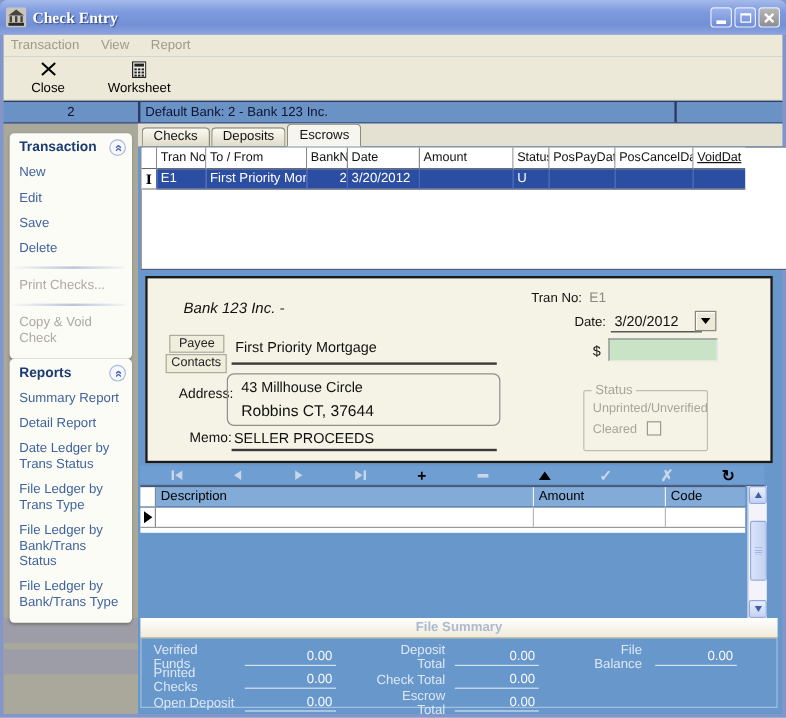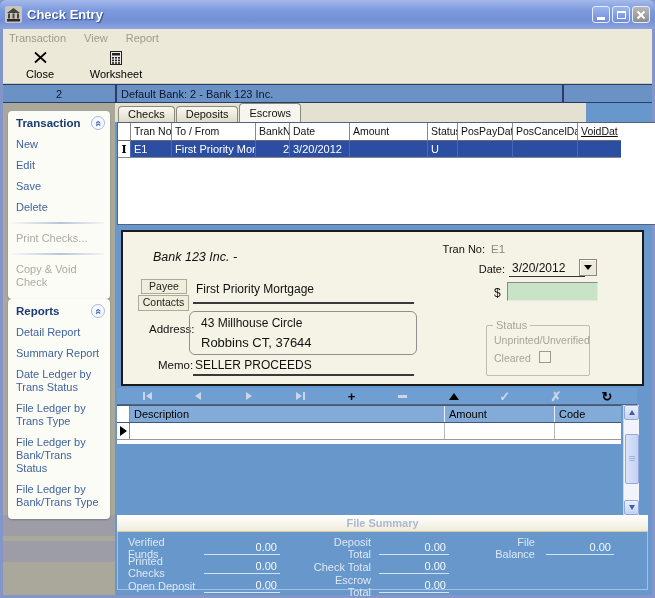--- a/index.html
+++ b/index.html
@@ -4,21 +4,21 @@
 <style>
   * { margin:0; padding:0; box-sizing:border-box; }
   html,body { width:655px; height:598px; }
   body { font-family:"Liberation Sans", sans-serif; font-size:11px; color:#111; }
 
   .window { position:relative; width:655px; height:598px; background:#8496C8; overflow:hidden; }
 
   
   .titlebar { position:absolute; left:0; top:0; width:655px; height:29px;
     background:linear-gradient(180deg,#A4BAEA 0%,#7E9ADF 35%,#7390D6 70%,#8CA3DE 100%);
-    border-radius:6px 6px 0 0; display:flex; align-items:center; padding:0 5px; }
+    border-radius:6px 6px 0 0; display:flex; align-items:center; padding:0 5px;font-family:Liberation Serif, serif; }
   .app-icon { width:17px; height:17px; display:inline-flex; }
   .title-text { color:#fff; font-weight:bold; font-size:13px; margin-left:5px;
     text-shadow:1px 1px 1px #31457F; flex:1; }
   .win-btns { display:flex; gap:2px; }
   .win-btn { width:18px; height:17px; border-radius:3px; border:1px solid #E6EDFB;
     display:flex; align-items:center; justify-content:center;
     background:linear-gradient(180deg,#9DB4EC,#6F8CD8); }
   .win-btn.closeb { background:linear-gradient(180deg,#B8B8B8,#8E8E8E); }
   .glyph-min { width:8px; height:3px; background:#fff; margin-top:8px; }
   .glyph-max { width:9px; height:8px; border:1px solid #fff; border-top:2px solid #fff; }
@@ -64,21 +64,21 @@
   .chev-circle span { display:inline-block; transform:rotate(90deg); line-height:1; }
   .slink { padding:4px 4px 4px 8px; color:#40639E; line-height:13px; cursor:pointer; }
   .slink.disabled { color:#ACABA0; cursor:default; }
   .sep { height:2px; margin:4px 6px 4px 0;
     background:linear-gradient(90deg,rgba(180,190,215,0) 0%,#B9C4DC 55%,rgba(180,190,215,0.1) 100%); }
 
   
   .main { position:absolute; left:115px; top:103px; width:537px; height:492px; background:#6797CB; }
 
   
-  .tabstrip { position:absolute; left:0; top:0; width:471px; height:19px; background:#E4E1D2;
+  .tabstrip { position:absolute; left:0; top:0; width:537px; height:19px; background:#E4E1D2;
     display:flex; align-items:flex-end; padding-left:3px; }
   .tab { height:16px; padding:1px 9px 0 9px; margin-right:1px;
     background:linear-gradient(180deg,#FBFAF2,#DFDBC8); border:1px solid #8A8A7A;
     border-bottom:none; border-radius:4px 4px 0 0; font-size:11px; }
   .tab.active { height:19px; background:#F7F6EE; position:relative; z-index:2; padding-top:3px; }
 
   
   .grid-top { position:absolute; left:2px; top:19px; width:584px; height:103px;
     background:#fff; border:1px solid #55627E; }
   .g-hd { display:flex; height:18px; }
@@ -284,22 +284,22 @@
       <div class="slink disabled">Copy &amp; Void Check</div>
     </div>
 
     <div class="panel panel-rp">
       <div class="panel-hd">
         <span class="panel-title">Reports</span>
         <span class="chev-circle">
             <span>«</span>
           </span>
       </div>
+      <div class="slink">Summary Report</div>
       <div class="slink">Detail Report</div>
-      <div class="slink">Summary Report</div>
       <div class="slink">Date Ledger by Trans Status</div>
       <div class="slink">File Ledger by Trans Type</div>
       <div class="slink">File Ledger by Bank/Trans Status</div>
       <div class="slink">File Ledger by Bank/Trans Type</div>
     </div>
   </div>
 
   <div class="main">
 
     <div class="tabstrip">

